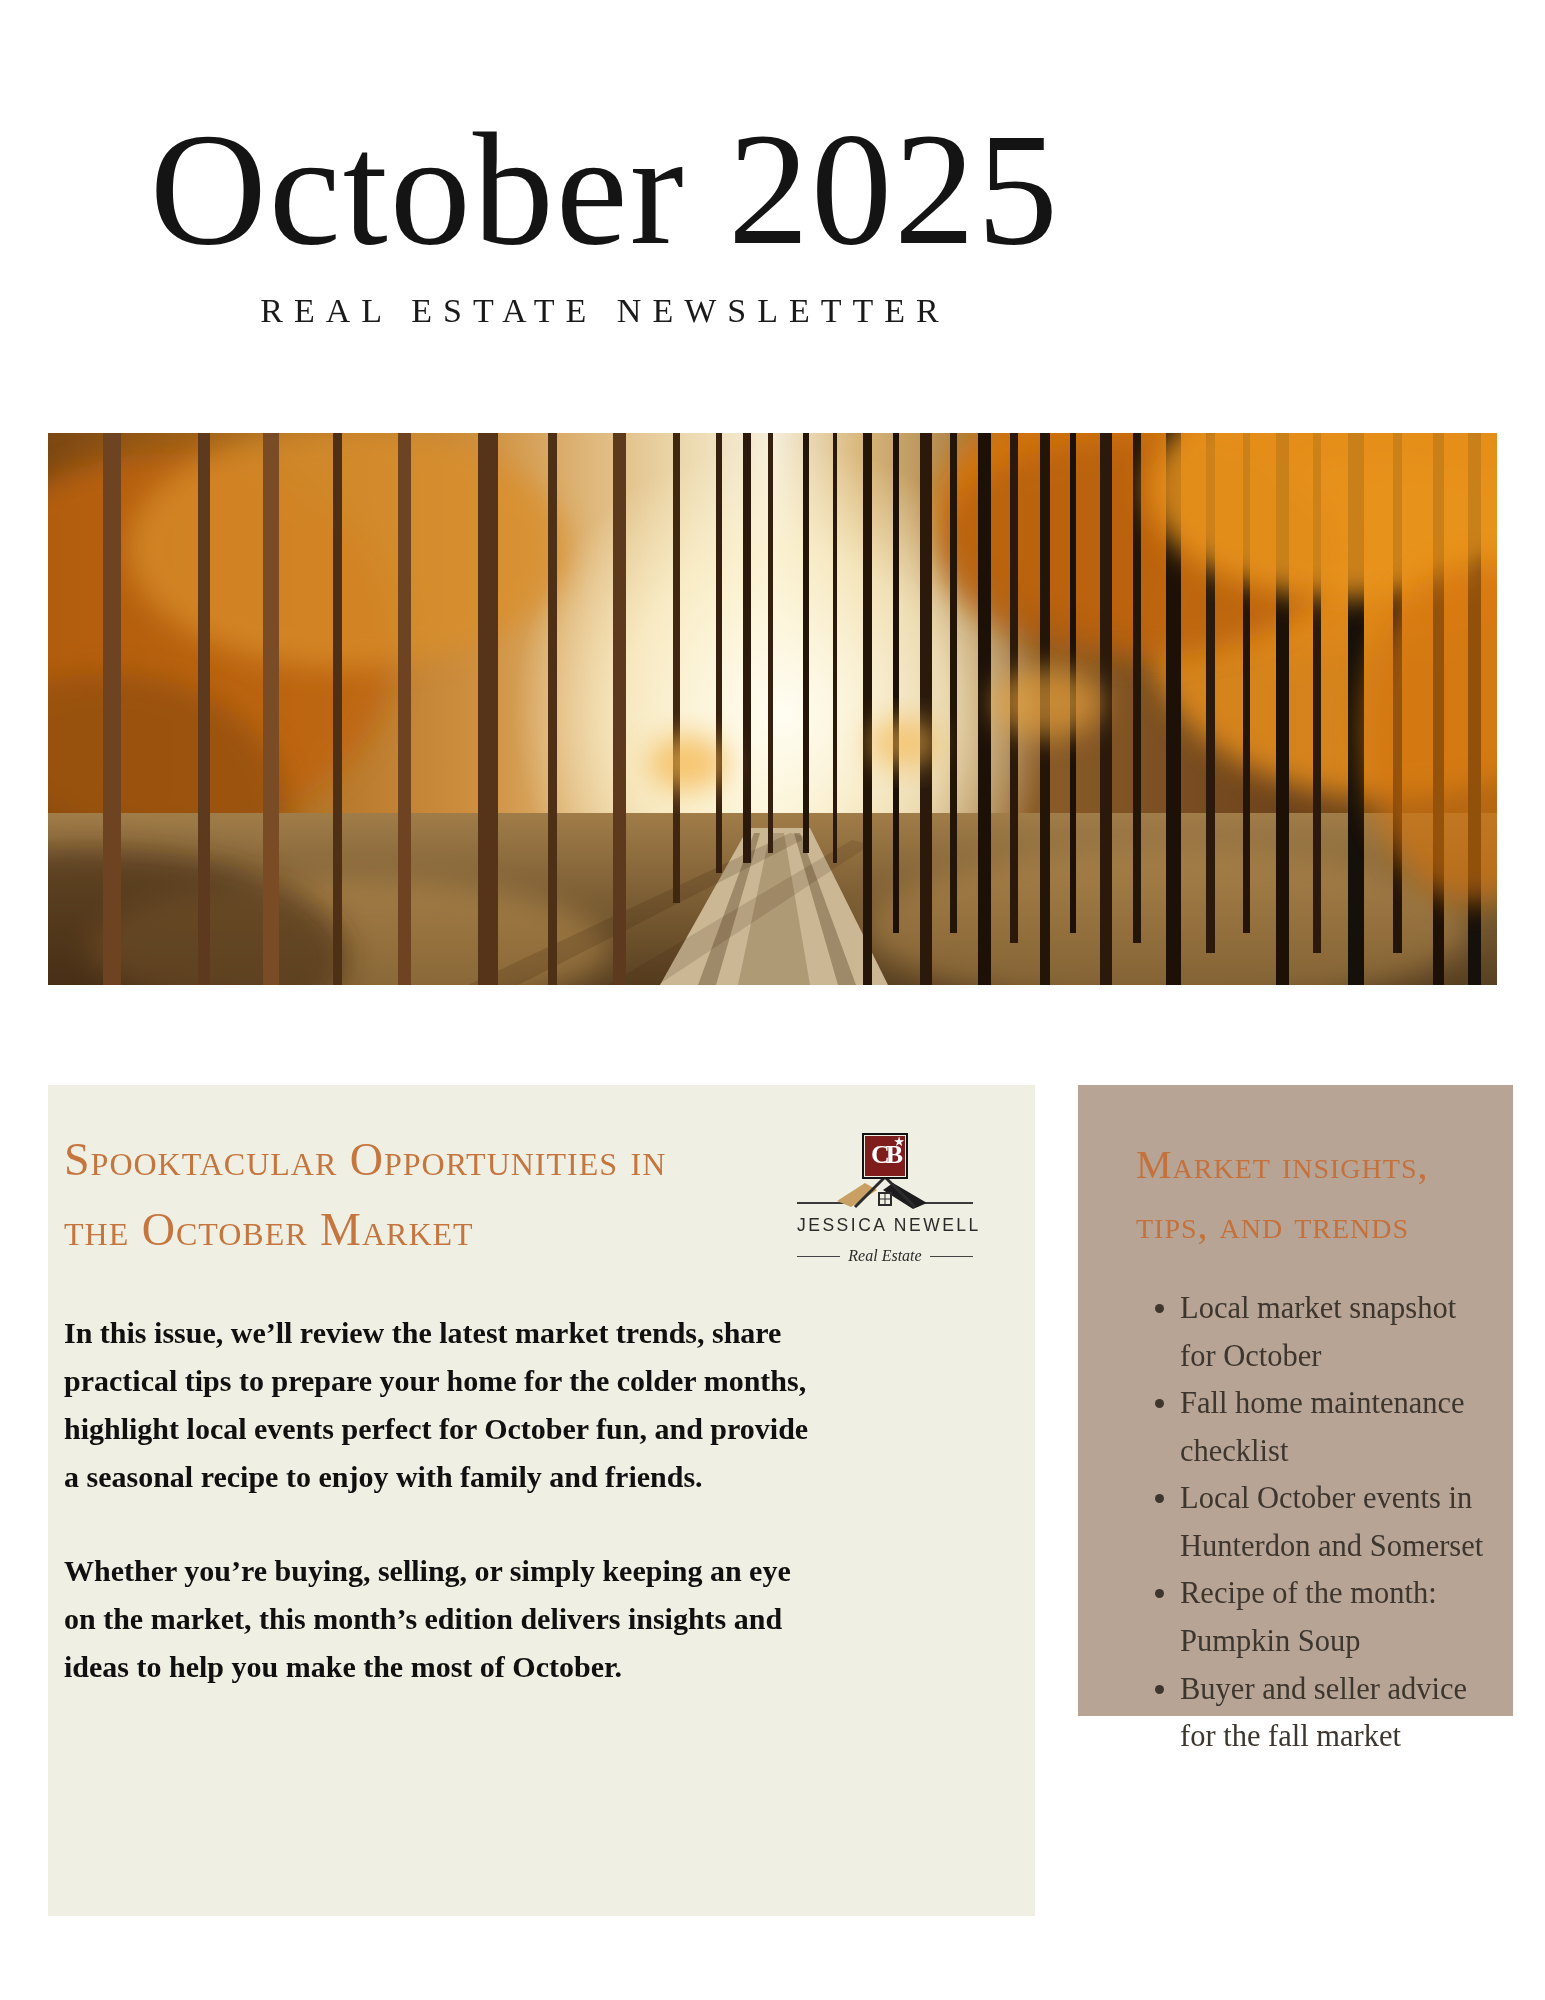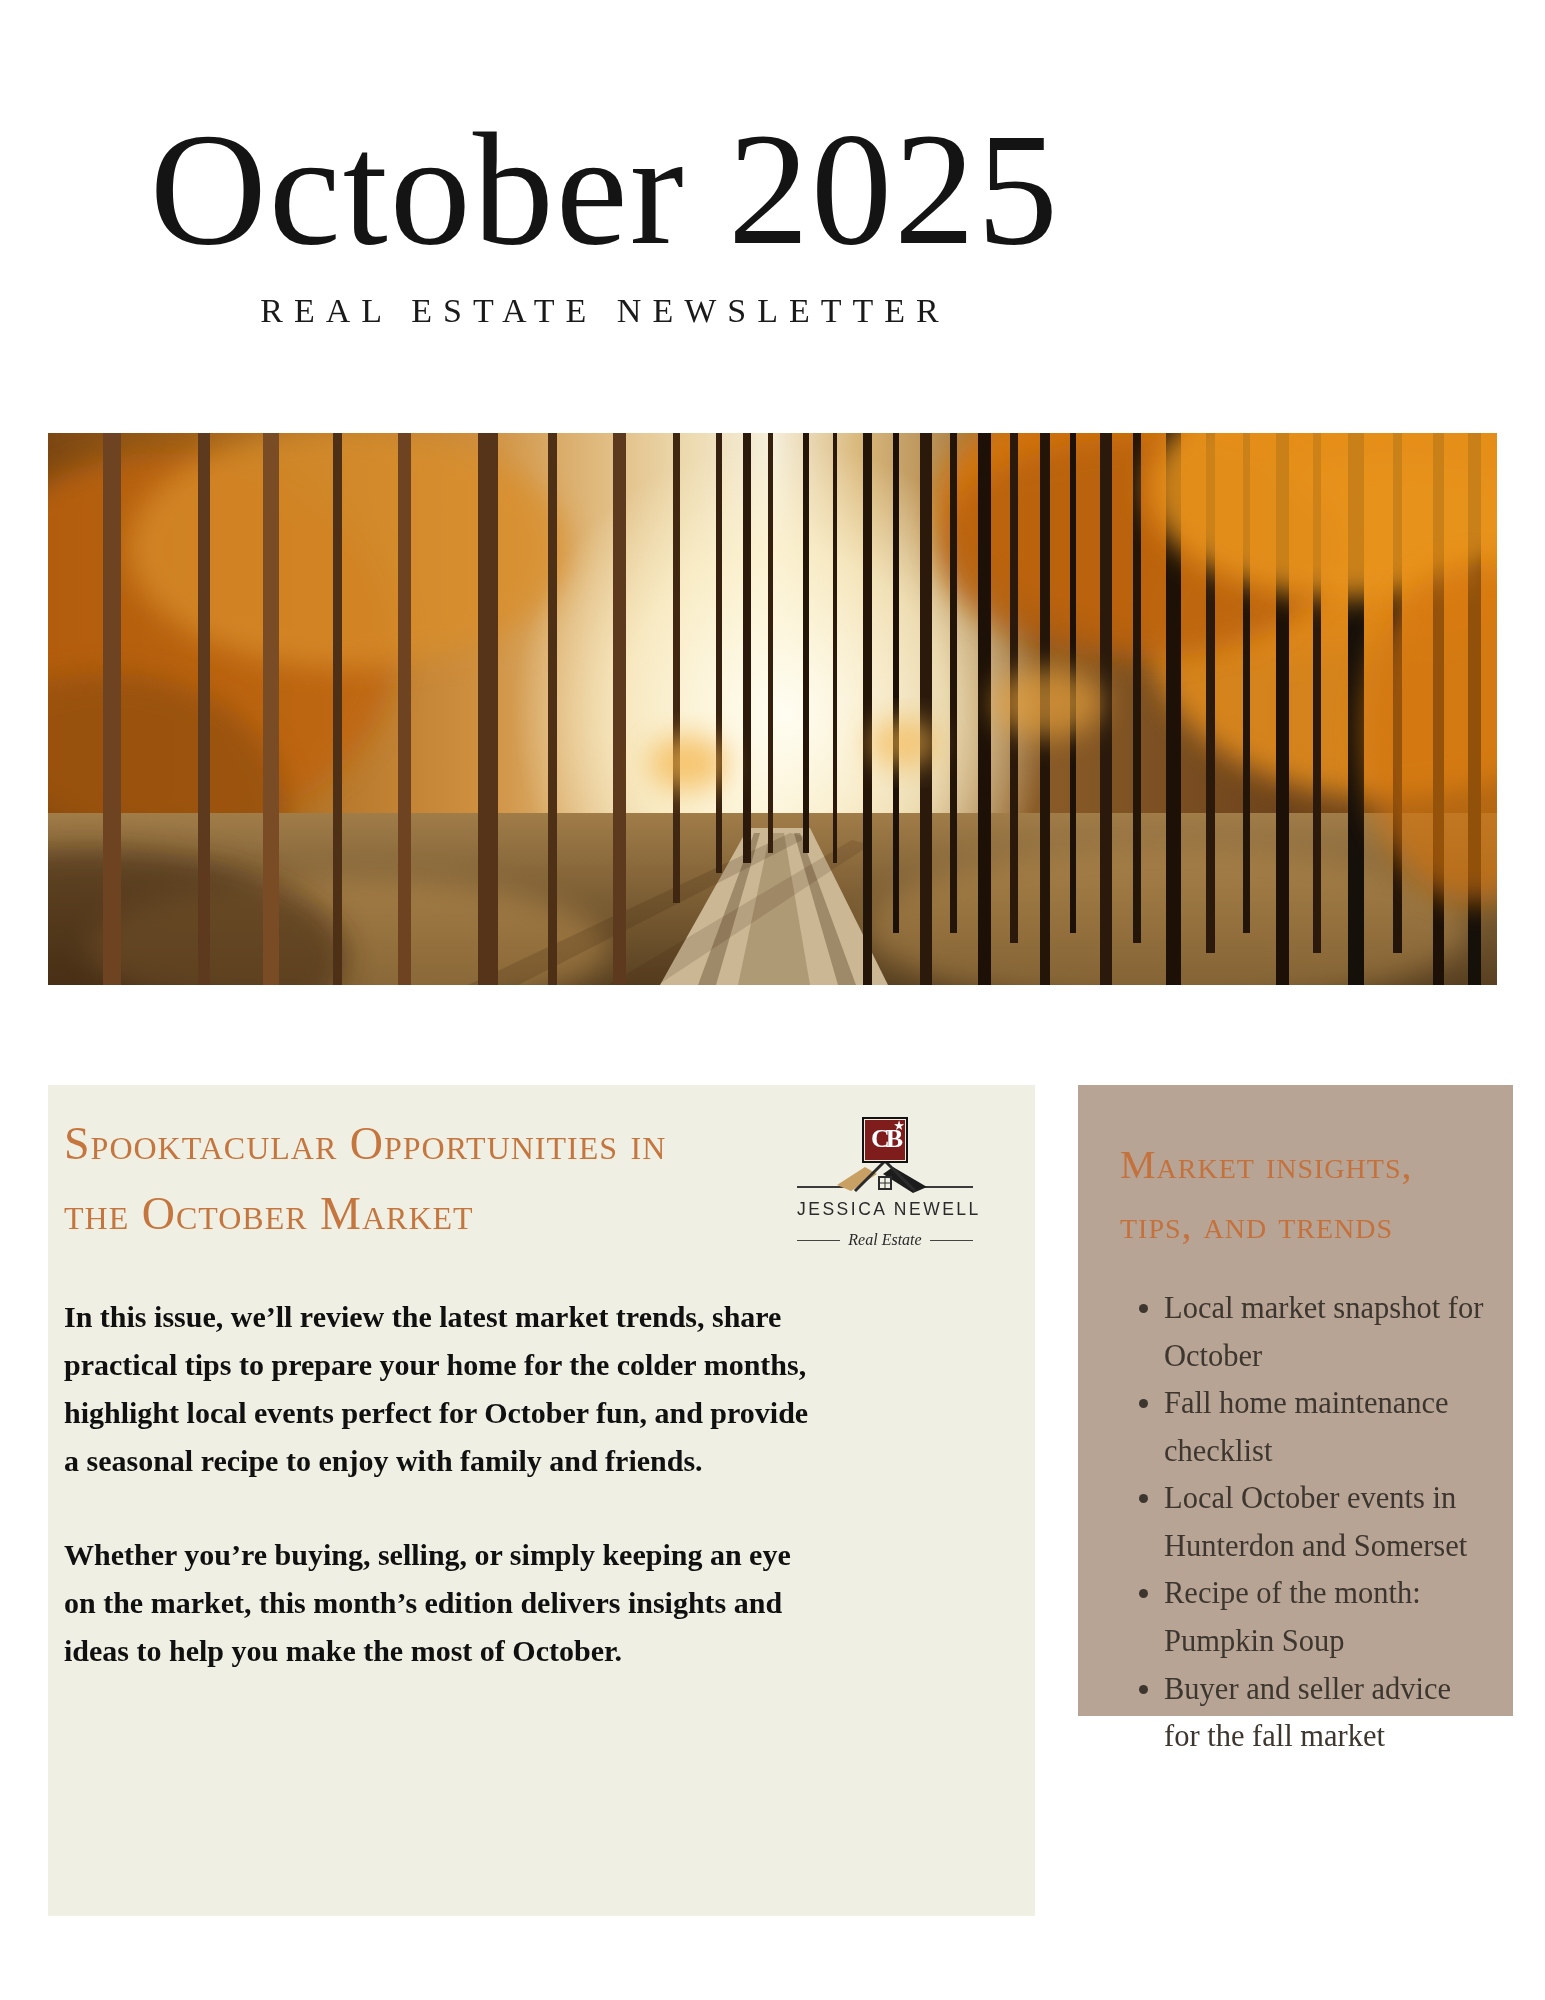--- a/index.html
+++ b/index.html
@@ -16,21 +16,21 @@
   .masthead{position:absolute;left:0;top:100px;width:1210px;text-align:center;color:#141414;}
   .masthead h1{margin:0;font-size:162px;font-weight:400;letter-spacing:2px;line-height:1.1;}
   .subtitle{margin-top:14px;font-size:34px;letter-spacing:11px;color:#1a1a1a;}
 
   
   .hero{position:absolute;left:48px;top:433px;width:1449px;height:552px;margin:0;overflow:hidden;}
   .hero svg{display:block;width:100%;height:100%;}
 
   
   .article-panel{position:absolute;left:48px;top:1085px;width:987px;height:831px;
-                 background:#f0efe3;box-sizing:border-box;padding:24px 40px 0 16px;}
+                 background:#f0efe3;box-sizing:border-box;padding:40px 40px 0 16px;}
   .article-head{display:flex;align-items:flex-start;margin-bottom:26px;min-height:158px;}
   .article-head h2{margin:0;width:660px;font-weight:400;font-variant:small-caps;
                    font-size:46px;line-height:1.52;letter-spacing:1px;color:#c5763f;}
   .article-panel p{margin:0 0 46px;width:760px;font-size:30px;font-weight:700;
                    line-height:1.6;color:#101010;}
 
   
   .logo{margin-left:auto;margin-right:22px;width:176px;text-align:center;padding-top:8px;}
   .cb-mark{position:relative;width:46px;height:46px;margin:0 auto -6px;background:#7f1d1d;
            box-shadow:inset 0 0 0 2px #121212, inset 0 0 0 3px #f0efe3;}
@@ -38,21 +38,21 @@
               color:#ffffff;font-size:26px;font-weight:700;letter-spacing:-4px;}
   .cb-star{position:absolute;right:3px;top:1px;color:#ffffff;font-size:13px;}
   .roof{display:block;margin:0 auto;}
   .logo-name{margin-top:2px;font-size:17.5px;letter-spacing:2.5px;color:#2b2b2b;white-space:nowrap;
              font-family:"Liberation Sans", sans-serif;}
   .logo-tagline{display:flex;align-items:center;gap:8px;margin-top:11px;color:#2b2b2b;
                 font-style:italic;font-size:16px;}
   .logo-tagline::before,.logo-tagline::after{content:"";flex:1;border-top:1.5px solid #444;}
 
   .sidebar-panel{position:absolute;left:1078px;top:1085px;width:435px;height:631px;
-                 background:#b7a495;box-sizing:border-box;padding:50px 26px 0 42px;}
+                 background:#b7a495;box-sizing:border-box;padding:50px 26px 0 58px;}
   .sidebar-panel h2{margin:0 0 30px;font-weight:400;font-variant:small-caps;font-size:40px;
                     line-height:1.5;letter-spacing:1px;color:#c5713c;}
   .sidebar-panel ul{margin:0;padding-left:44px;}
   .sidebar-panel li{font-size:30.5px;line-height:1.56;color:#3d362e;}
   .sidebar-panel li::marker{color:#3d362e;}
 </style>
 </head>
 <body>
 
 <div class="page">

